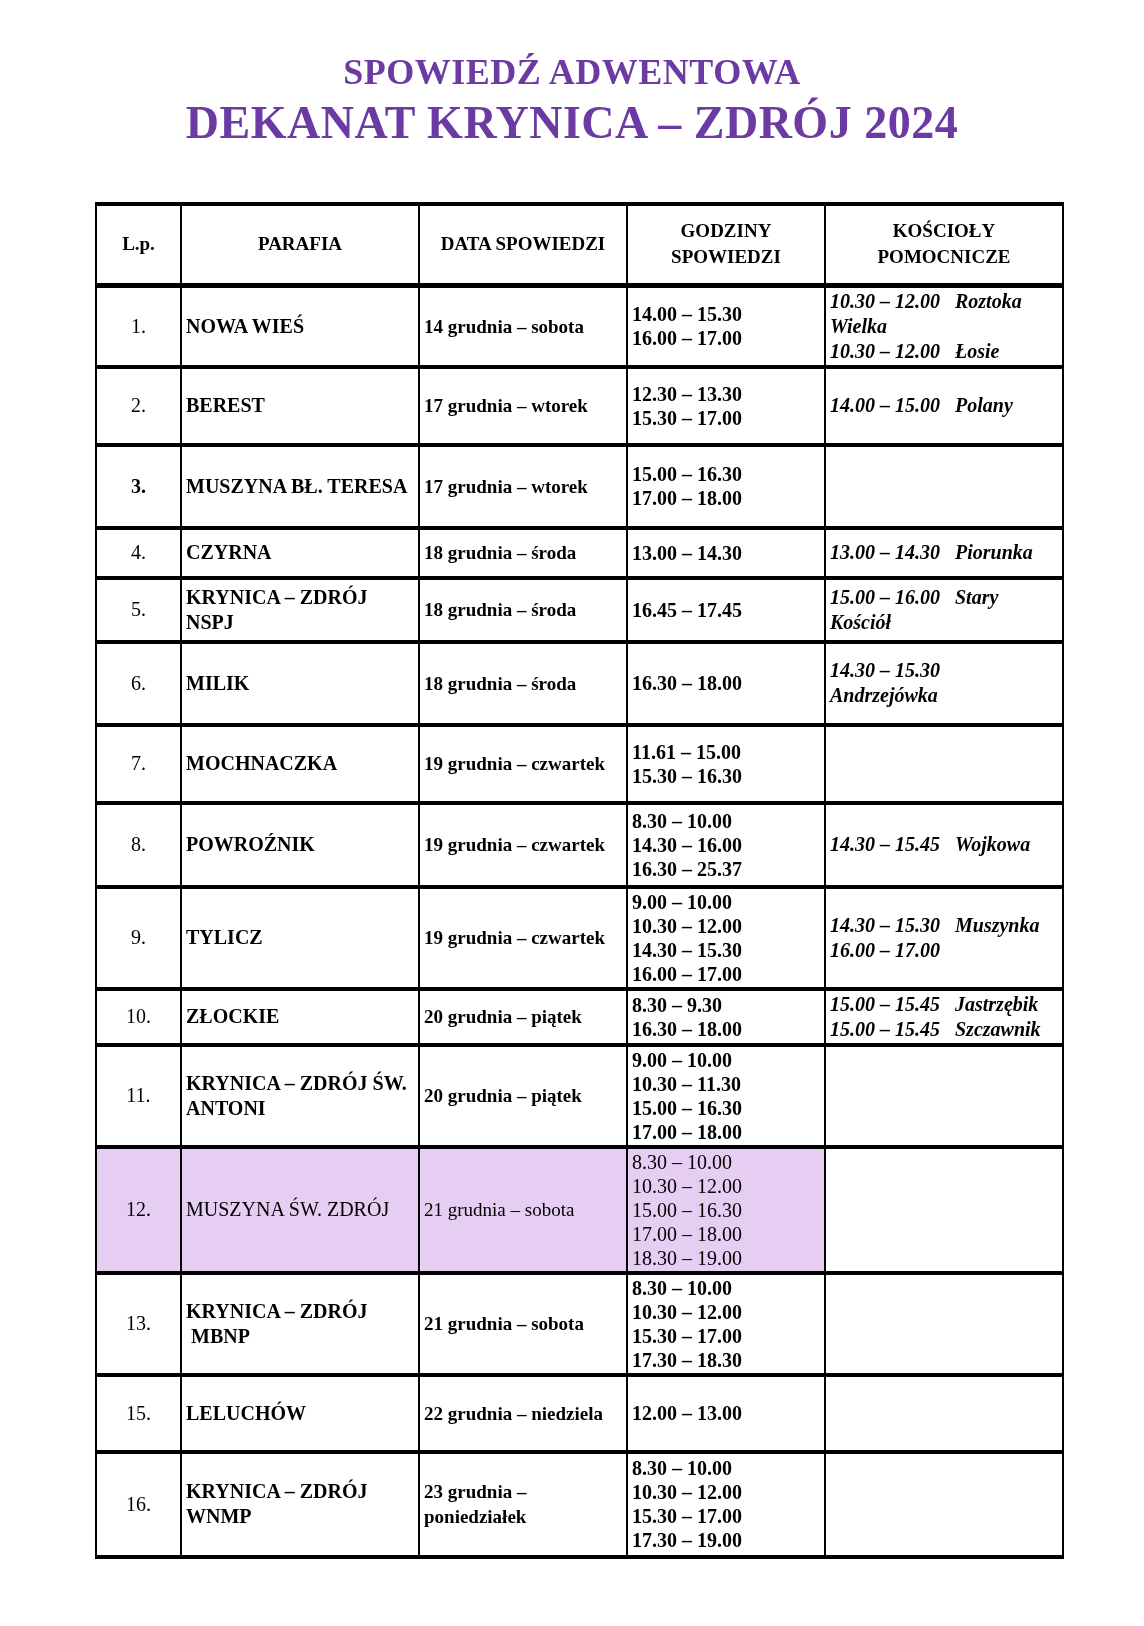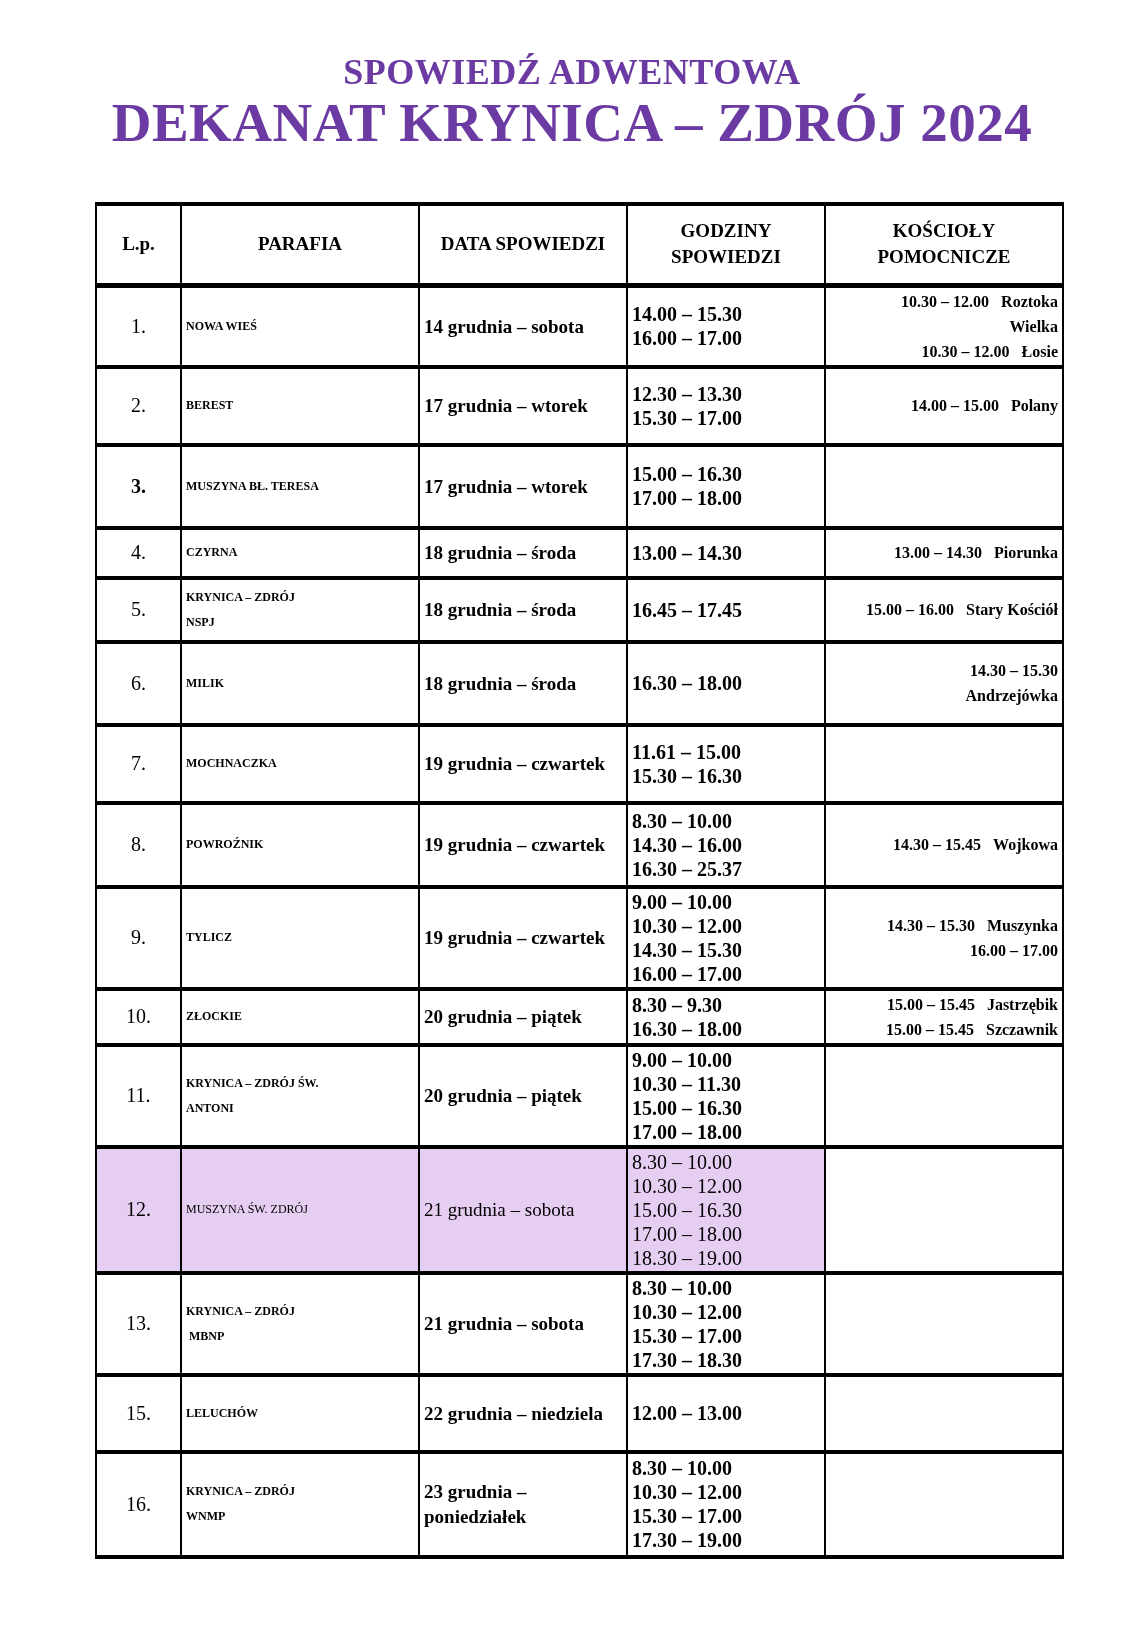--- a/index.html
+++ b/index.html
@@ -22,21 +22,21 @@
     padding-top: 50px;
     text-align: center;
     font-weight: bold;
   }
   .title-line1 {
     font-size: 36px;
     line-height: 44px;
     letter-spacing: 0.5px;
   }
   .title-line2 {
-    font-size: 55px;
+    font-size: 46px;
     line-height: 58px;
     letter-spacing: 0.5px;
   }
   table.schedule {
     border-collapse: collapse;
     table-layout: fixed;
     width: 967px;
     margin-left: 95px;
     margin-top: 50px;
   }
@@ -58,41 +58,42 @@
     white-space: pre-line;
     line-height: 26px;
   }
   td.cell-lp {
     text-align: center;
     font-size: 20px;
     font-weight: normal;
   }
   td.cell-lp.lp-bold { font-weight: bold; }
   td.cell-parafia {
-    font-size: 12px;
+    font-size: 20px;
     font-weight: bold;
     text-align: left;
     white-space: pre-line;
     line-height: 25px;
   }
   td.cell-date {
     font-size: 19px;
     font-weight: bold;
     text-align: left;
     white-space: pre-line;
     line-height: 25px;
   }
   td.cell-hours {
     font-size: 20px;
     font-weight: bold;
   }
   td.cell-aux {
-    font-size: 16px;
-    font-weight: bold;
-    text-align: right;
+    font-size: 20px;
+    font-weight: bold;
+    text-align: left;
+    font-style: italic;
   }
   .hours-line { line-height: 24px; }
   .aux-line   { line-height: 25px; }
   tr.light td { font-weight: normal; }
   td.hl { background: #e6cef2; }
 </style>
 </head>
 <body>
 
 <div class="page">

